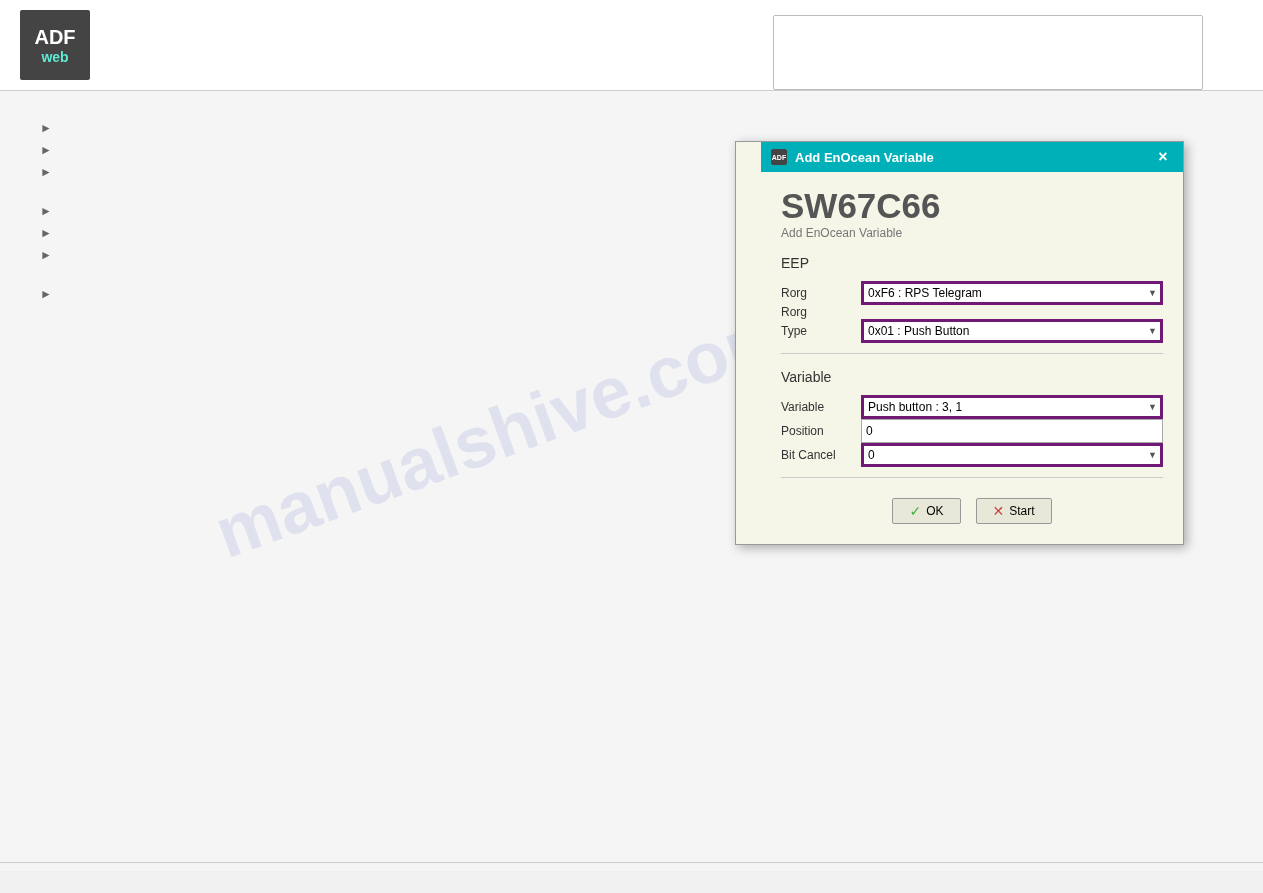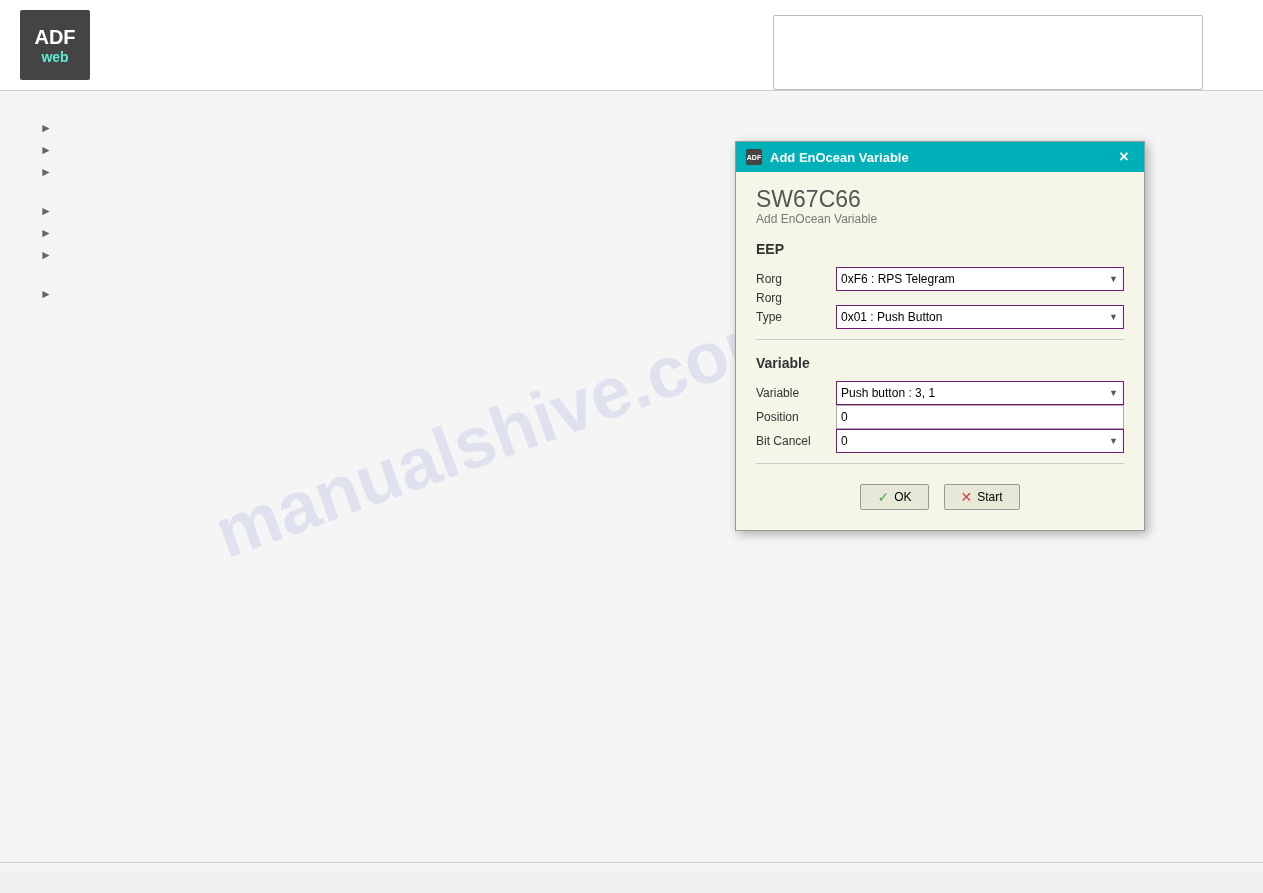--- a/index.html
+++ b/index.html
@@ -111,24 +111,25 @@
 
     
     .dialog-overlay {
       position: absolute;
       left: 735px;
       top: 50px;
       z-index: 100;
     }
 
     .dialog {
-      width: 410px;
+      width: 449px;
       background: #f5f5e8;
       border: 1px solid #999;
       box-shadow: 3px 3px 10px rgba(0,0,0,0.3);
+      padding-left: 25px;
     }
 
     .dialog-titlebar {
       background: #00b0b8;
       display: flex;
       align-items: center;
       padding: 5px 10px;
       color: #fff;
       font-size: 13px;
       font-weight: bold;
@@ -165,34 +166,34 @@
       align-items: center;
       justify-content: center;
       font-weight: bold;
     }
 
     .dialog-body {
       padding: 15px 20px;
     }
 
     .dialog-product-name {
-      font-size: 23px;
-      font-weight: normal;
+      font-size: 35px;
+      font-weight: bold;
       color: #555;
       line-height: 1.1;
     }
 
     .dialog-product-subtitle {
       font-size: 12px;
       color: #777;
       margin-bottom: 15px;
     }
 
     .section-label {
-      font-weight: bold;
+      font-weight: normal;
       font-size: 14px;
       margin-bottom: 10px;
       margin-top: 15px;
       color: #333;
     }
 
     .form-row {
       display: flex;
       align-items: center;
     }
@@ -207,21 +208,21 @@
     .select-wrapper {
       flex: 1;
       position: relative;
       display: flex;
       align-items: center;
     }
 
     .select-wrapper select {
       width: 100%;
       height: 24px;
-      border: 1px solid #701a75;
+      border: 3px solid #701a75;
       background: #fff;
       font-size: 12px;
       padding: 0 24px 0 4px;
       appearance: none;
       -webkit-appearance: none;
       cursor: pointer;
     }
 
     .select-wrapper::after {
       content: '▼';

